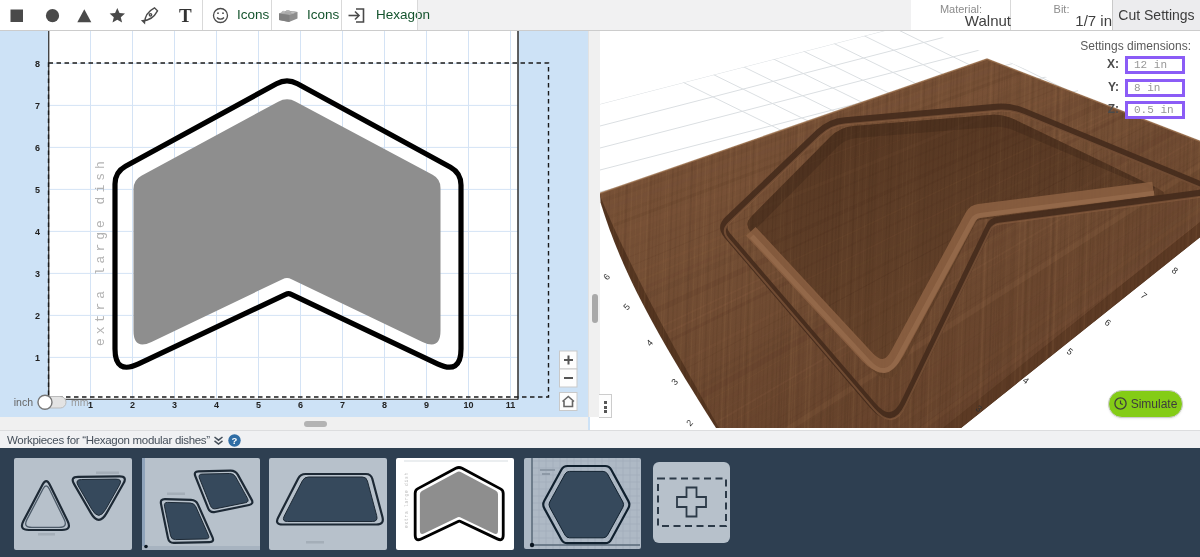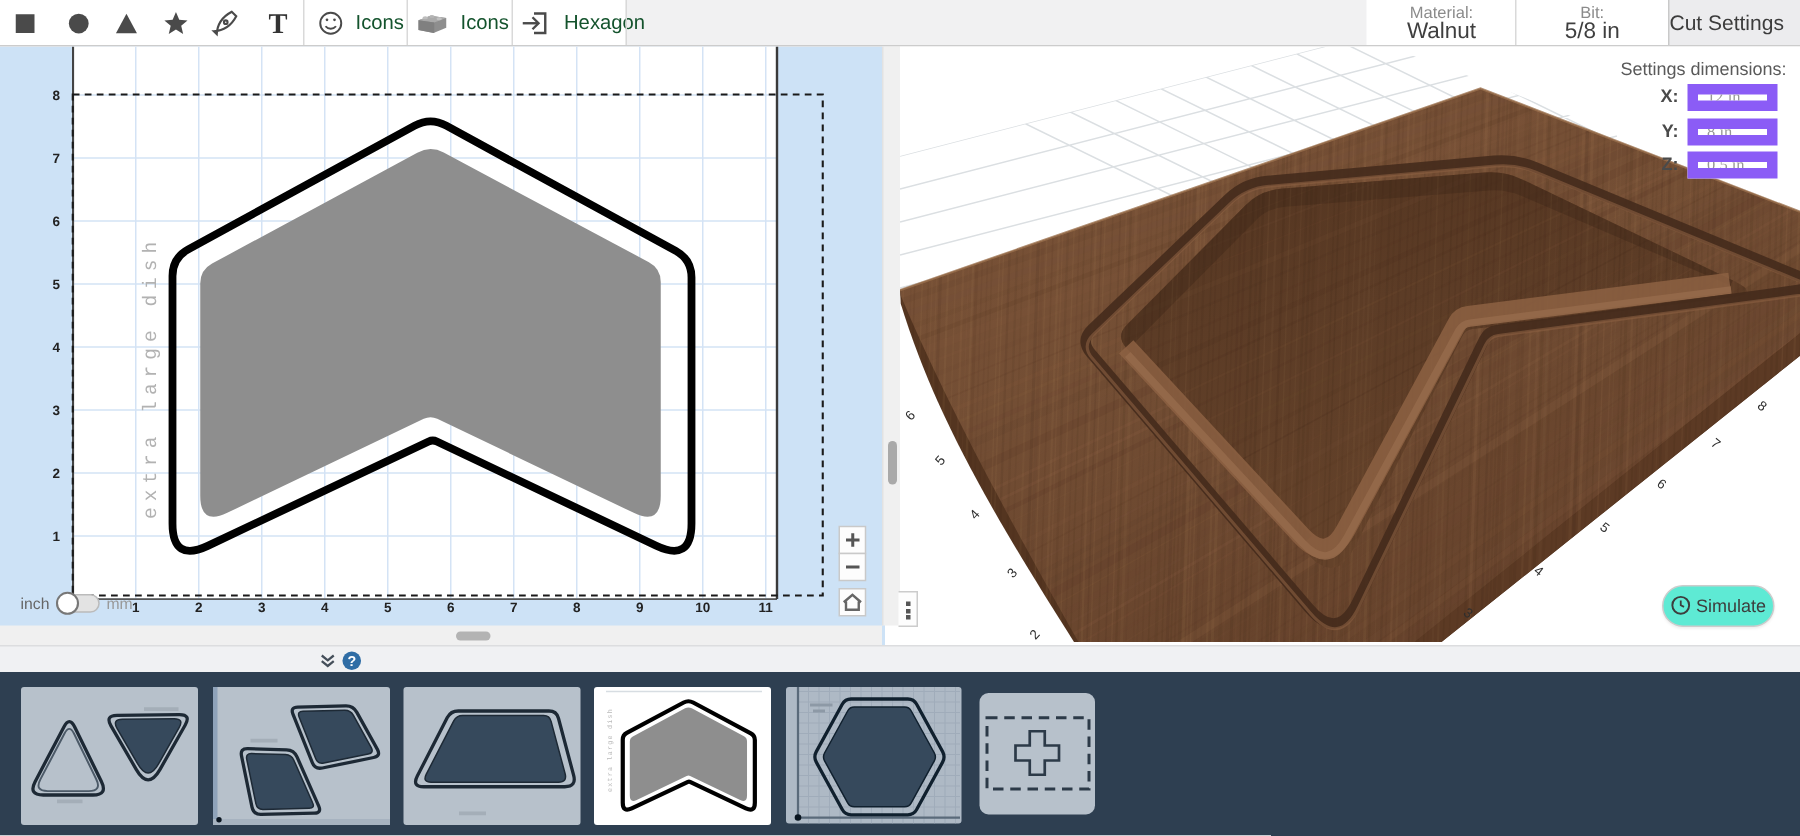--- a/index.html
+++ b/index.html
@@ -1,37 +1,37 @@
 <!DOCTYPE html>
 <html><head><meta charset="utf-8">
 <style>
 *{margin:0;padding:0;box-sizing:border-box}
 html,body{width:1200px;height:557px;overflow:hidden;font-family:"Liberation Sans",sans-serif;background:#fff;position:relative}
 #toolbar{position:absolute;left:0;top:0;width:1200px;height:31px;background:#f1f1f2;border-bottom:1px solid #ccc}
 .tbwhite{position:absolute;top:0;height:30px;background:#fff}
 .sep{position:absolute;top:0;width:1px;height:30px;background:#d9d9d9}
 .tblab{position:absolute;top:0;height:30px;line-height:30px;color:#14532d;font-size:13.5px}
 .vlab{position:absolute;text-align:center;color:#8b8b8b;font-size:11px;top:3px}
-.vval{position:absolute;text-align:center;color:#3f3f3f;font-size:15px;top:12px}
-#cutset{position:absolute;left:1112px;top:0;width:88px;height:30px;background:#ececee;border-left:1px solid #c9c9c9;color:#3c3c3c;font-size:14px;line-height:30px}
+.vval{position:absolute;text-align:right;color:#3f3f3f;font-size:15px;top:12px}
+#cutset{position:absolute;left:1112px;top:0;width:88px;height:30px;background:#ececee;border-left:1px solid #c9c9c9;color:#3c3c3c;font-size:14px;text-align:center;line-height:30px}
 #c2d{position:absolute;left:0;top:31px;width:590px;height:399px}
 #vscroll{position:absolute;left:588px;top:31px;width:12px;height:386px;background:#f0f0f0;border-left:1px solid #e2e2e2}
 #vthumb{position:absolute;left:2.5px;top:263px;width:6px;height:29px;background:#a9a9a9;border-radius:3px}
 #hscroll{position:absolute;left:0;top:417px;width:588px;height:13px;background:#f0f0f0}
 #hthumb{position:absolute;left:304px;top:4px;width:23px;height:6px;background:#b3b3b3;border-radius:3px}
 #dots{position:absolute;left:599px;top:394px;width:13px;height:24px;background:#fdfdfd;border:1px solid #ccc;border-left:none;z-index:5}
 #dots i{display:block;width:3px;height:3px;background:#555;margin:1.5px auto 0}
 #dots i:first-child{margin-top:6px}
 #v3d{position:absolute;left:600px;top:31px;width:600px;height:399px;background:#fff}
 #mdims{position:absolute;right:15px;top:9px;text-align:right;z-index:4}
 #mdims .t{font-size:12px;color:#5a5a5a;margin-bottom:3px;margin-right:-6px;line-height:13px}
 .mrow{height:18px;margin-bottom:4.5px;position:relative}
 .mrow b{position:absolute;right:66px;top:1px;font-size:12px;color:#4a4a4a;font-weight:bold}
-.mrow input{position:absolute;right:0;top:0;width:60px;height:18px;border:7px solid #8b5cf6;background:#fff;font-family:Liberation Serif, serif;font-size:11px;color:#979797;padding-left:6px}
-#simbtn{position:absolute;left:508px;top:359px;width:75px;height:28px;background:#5eead4;border:1px solid #ccc;border-radius:14px;z-index:4;font-size:12px;color:#3d3d3d;text-align:center;line-height:26px;box-shadow:0 1px 2px rgba(0,0,0,.08)}
+.mrow input{position:absolute;right:0;top:0;width:60px;height:18px;border:3px solid #8b5cf6;background:#fff;font-family:Liberation Mono, monospace;font-size:11px;color:#979797;padding-left:6px}
+#simbtn{position:absolute;left:508px;top:359px;width:75px;height:28px;background:#84cc16;border:1px solid #ccc;border-radius:14px;z-index:4;font-size:12px;color:#3d3d3d;text-align:center;line-height:26px;box-shadow:0 1px 2px rgba(0,0,0,.08)}
 #wpbar{position:absolute;left:0;top:430px;width:1200px;height:18px;background:#f0f1f3;border-top:1px solid #dcdddf;font-size:13.5px;color:#454f5a}
 #wpbar span{position:absolute;left:7px;top:1px}
 #thumbs{position:absolute;left:0;top:448px;width:1200px;height:109px;background:#2e3f51}
 .th{position:absolute;top:9.5px;width:118px;height:92px;background:#b7c1cb;border-radius:2px}
 </style></head><body>
 <div id="toolbar">
  <div class="tbwhite" style="left:0;width:417px"></div>
  <div class="tbwhite" style="left:911px;width:201px"></div>
  <svg style="position:absolute;left:0;top:0" width="420" height="30" viewBox="0 0 420 30">
   <rect x="10.5" y="9.5" width="12.5" height="12.5" fill="#4a4a4a"></rect>
@@ -69,21 +69,21 @@
  <div class="tblab" style="left:307px">Icons</div>
  <div class="tblab" style="left:376px">Hexagon</div>
  <div class="sep" style="left:202px"></div>
  <div class="sep" style="left:271px"></div>
  <div class="sep" style="left:341px"></div>
  <div class="sep" style="left:417px"></div>
  <div class="sep" style="left:1010px"></div>
  <div class="vlab" style="left:911px;width:100px">Material:</div>
  <div class="vval" style="left:911px;width:100px">Walnut</div>
  <div class="vlab" style="left:1011px;width:101px">Bit:</div>
- <div class="vval" style="left:1011px;width:101px">5/8 in</div>
+ <div class="vval" style="left:1011px;width:101px">1/7 in</div>
  <div id="cutset">Cut Settings</div>
 </div>
 <div id="c2d">
 <svg width="590" height="399" viewBox="0 31 590 399" style="position:absolute">
 <rect x="0" y="31" width="590" height="399" fill="#cde2f6"></rect>
 <rect x="48.5" y="31" width="469.5" height="368.5" fill="#ffffff"></rect>
 <path d="M48.5 31 V399.4 M90.5 31 V399.4 M132.5 31 V399.4 M174.5 31 V399.4 M216.5 31 V399.4 M258.5 31 V399.4 M300.5 31 V399.4 M342.5 31 V399.4 M384.5 31 V399.4 M426.5 31 V399.4 M468.5 31 V399.4 M510.5 31 V399.4 M48.5 399.4 H518 M48.5 357.4 H518 M48.5 315.4 H518 M48.5 273.4 H518 M48.5 231.4 H518 M48.5 189.4 H518 M48.5 147.4 H518 M48.5 105.4 H518 M48.5 63.4 H518" stroke="#d4e3f5" stroke-width="1" fill="none"></path>
 <path d="M48.7 31 V399.4" stroke="#444" stroke-width="1.4" fill="none"></path>
 <path d="M48.5 399.4 H518" stroke="#555" stroke-width="1.2" fill="none"></path>
 <path d="M518 31 V399.4" stroke="#3a3a3a" stroke-width="1.6" fill="none"></path>
@@ -591,20 +591,21 @@
         <b>Z:</b>
         <input value="0.5 in" style="">
       </div>
 </div>
 <div id="simbtn"><svg width="13" height="13" viewBox="0 0 13 13" style="vertical-align:-2px;margin-right:4px">
         <circle cx="6.5" cy="6.5" r="5.6" fill="none" stroke="#3d3d3d" stroke-width="1.3"></circle>
         <path d="M6.5 3.4 V6.5 L8.7 7.6" fill="none" stroke="#3d3d3d" stroke-width="1.2"></path>
       </svg>Simulate</div>
 </div>
 <div id="wpbar">
+    <span style="line-height:16px;font-size:11.5px;letter-spacing:-0.3px">Workpieces for “Hexagon modular dishes”</span>
     <svg width="11" height="10" viewBox="0 0 11 10" style="position:absolute;left:213px;top:5px">
       <path d="M1.5 1 L5.5 4.2 L9.5 1 M1.5 4.8 L5.5 8 L9.5 4.8" stroke="#454f5a" stroke-width="1.5" fill="none"></path>
     </svg>
     <svg width="13" height="13" viewBox="0 0 13 13" style="position:absolute;left:228px;top:3px">
       <circle cx="6.5" cy="6.5" r="6.2" fill="#2f6da5"></circle>
       <text x="6.5" y="9.8" font-size="9.5" fill="#fff" text-anchor="middle" font-weight="bold">?</text>
     </svg>
   </div>
 <div id="thumbs">
 <div class="th" style="left:14px">

